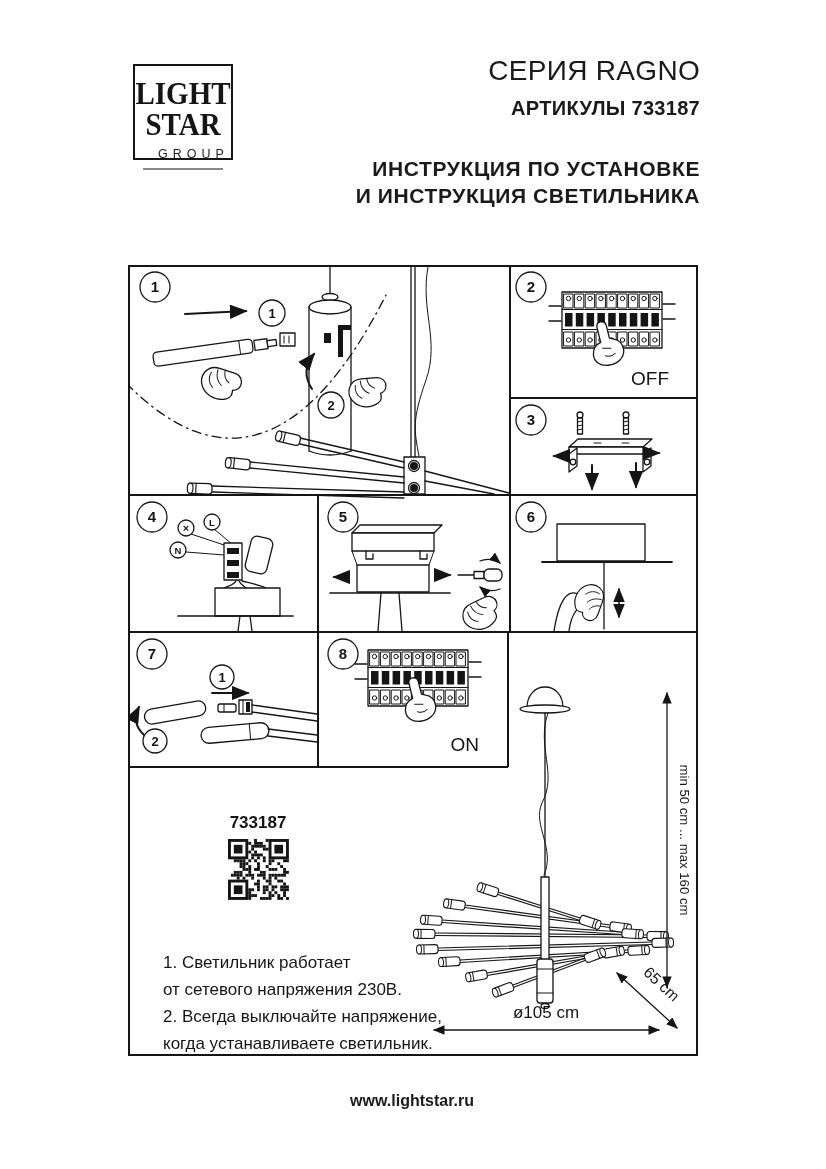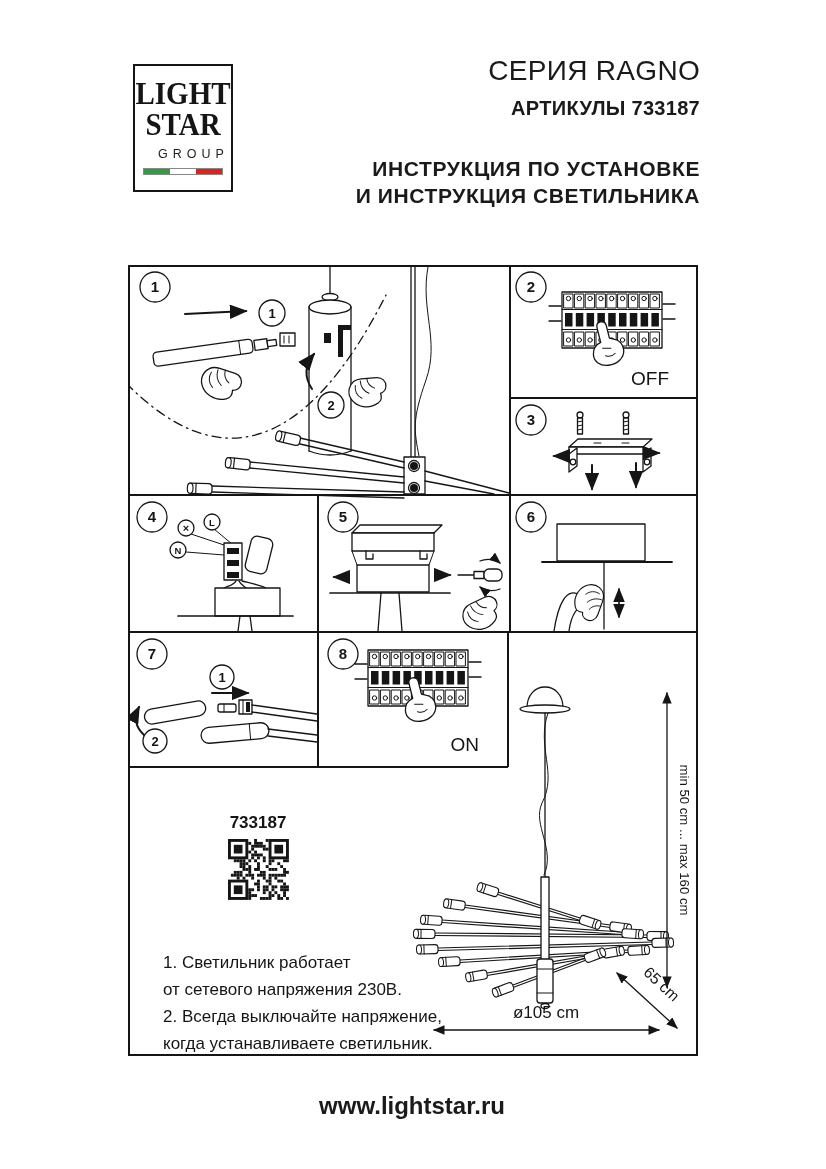--- a/index.html
+++ b/index.html
@@ -2,21 +2,21 @@
 <html><head>
 <meta charset="utf-8">
 <style>
   html,body{margin:0;padding:0;}
   body{
     width:826px;height:1169px;position:relative;background:#fff;
     font-family:"Liberation Sans",sans-serif;color:#151515;overflow:hidden;
   }
   
   .logo-box{
-    position:absolute;left:133px;top:64px;width:100px;height:128px;
+    position:absolute;left:133px;top:64px;width:100px;height:96px;
     border:2px solid #151515;box-sizing:border-box;
     display:flex;flex-direction:column;align-items:center;justify-content:flex-start;
     padding-top:12px;
   }
   .logo-word{
     font-family:"Liberation Serif",serif;font-weight:700;font-size:29px;line-height:31px;
     letter-spacing:0;transform:scaleY(1.12);color:#151515;
   }
   .logo-group{
     font-size:12.5px;font-weight:400;letter-spacing:5px;margin:7px 0 0 21px;color:#222;
@@ -45,21 +45,21 @@
   .sub{font-size:13px;font-weight:700;text-anchor:middle;}
   .term{font-size:9.5px;font-weight:700;text-anchor:middle;}
   .switchlbl{font-size:19px;text-anchor:end;}
   .dimtxt{font-size:13.2px;text-anchor:middle;}
   .dimbig{font-size:17px;text-anchor:middle;}
   .notes{font-size:17px;}
   .article{font-size:17px;font-weight:700;text-anchor:middle;}
   
   .footer{
     position:absolute;left:128px;top:1092px;width:568px;text-align:center;
-    font-size:24px;font-weight:700;color:#1a1a1a;
+    font-size:16px;font-weight:700;color:#1a1a1a;
   }
 </style>
 </head>
 <body>
 
 <div class="logo-box">
   <div class="logo-word">LIGHT</div>
   <div class="logo-word">STAR</div>
   <div class="logo-group">GROUP</div>
   <div class="logo-flag">

